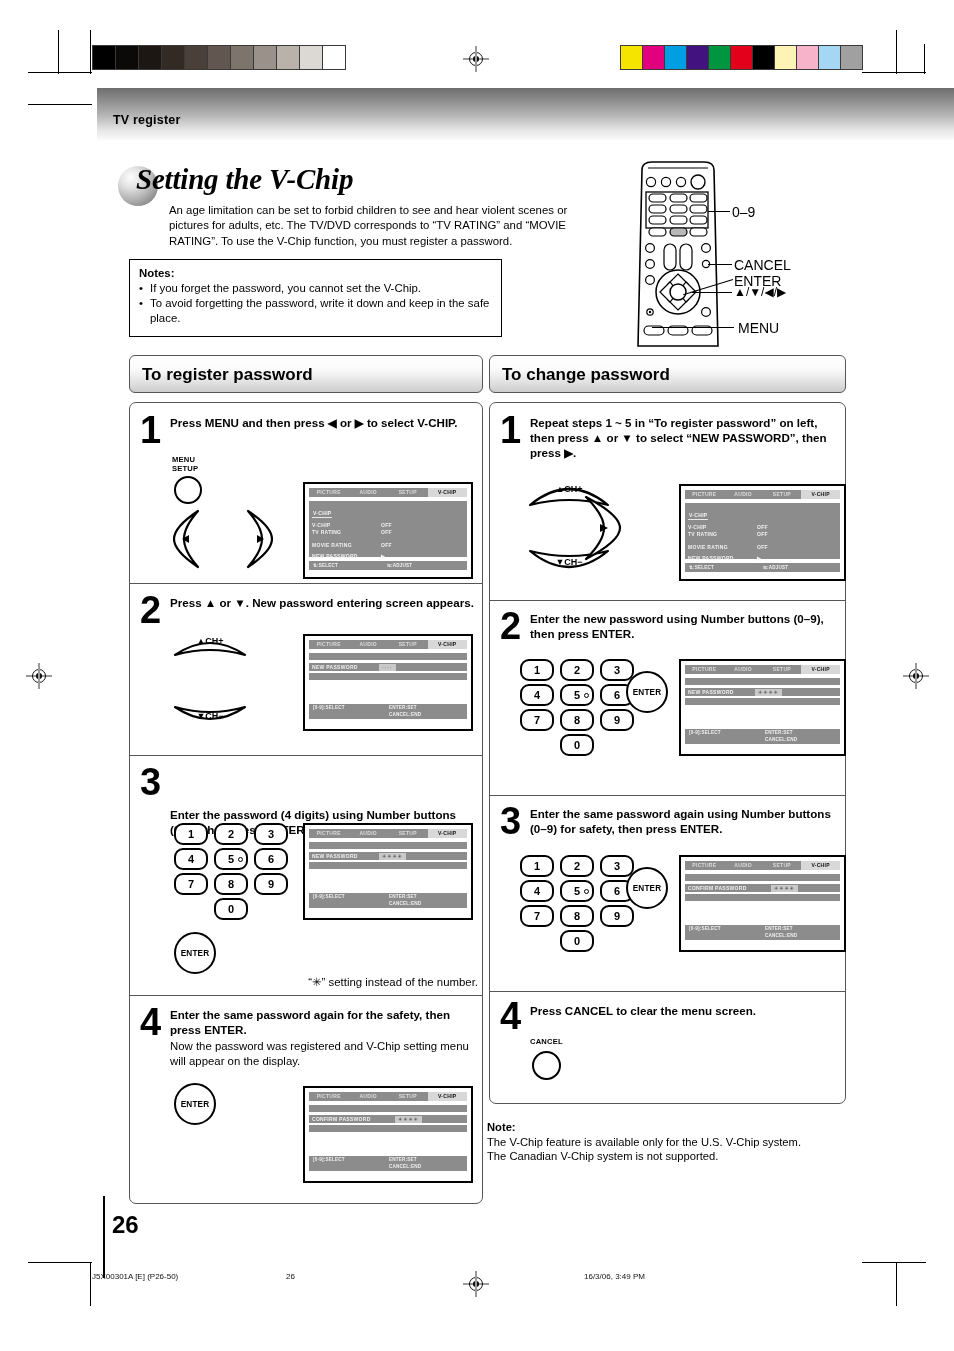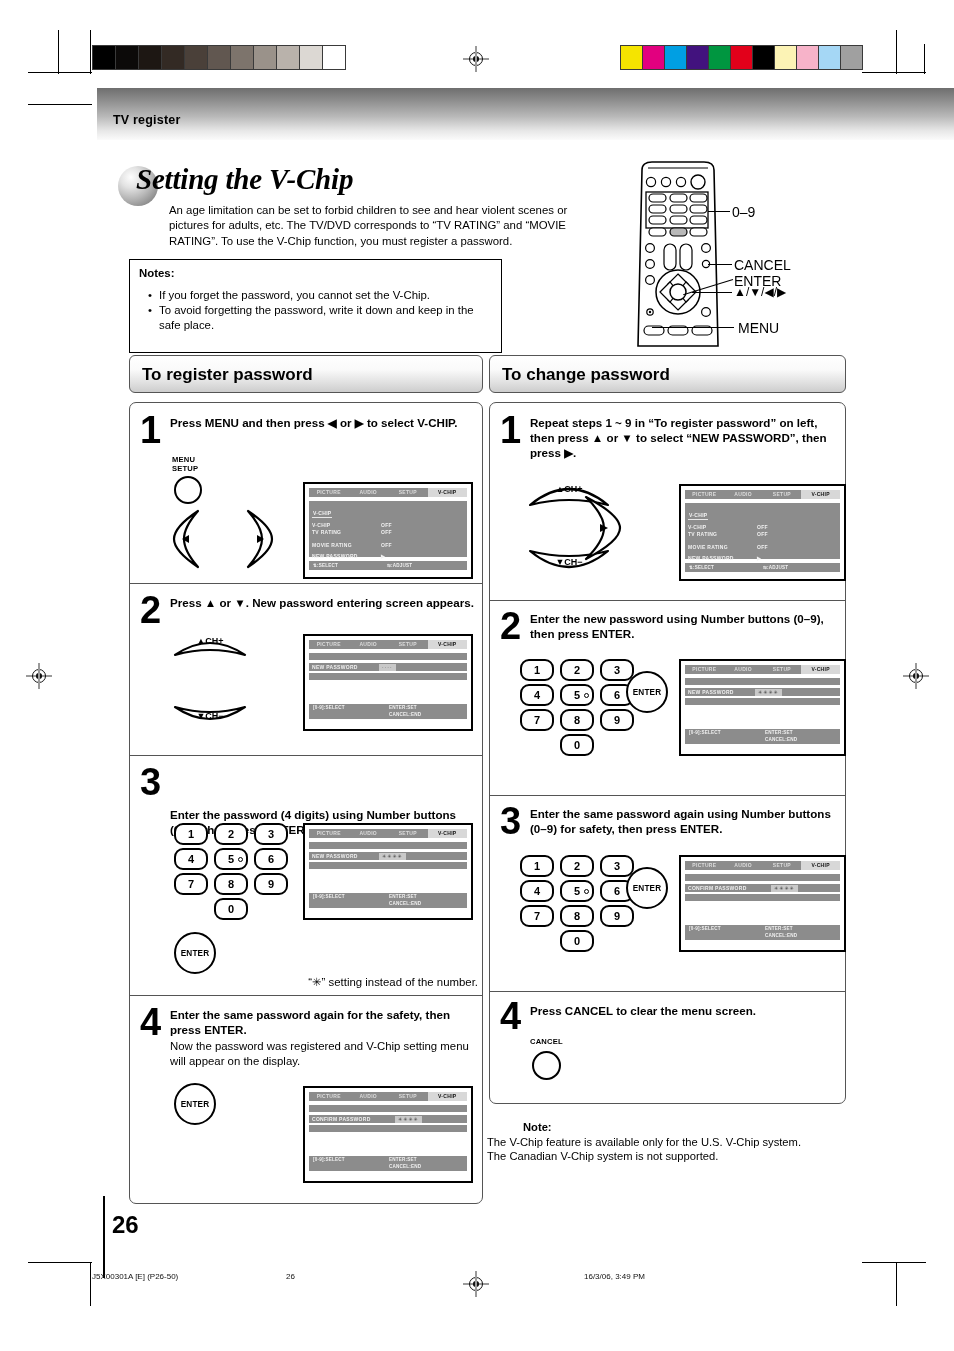--- a/index.html
+++ b/index.html
@@ -31,21 +31,21 @@
       background:radial-gradient(circle at 32% 28%,#fdfdfd 0%,#e3e3e3 26%,#b4b4b4 56%,#8e8e8e 78%,#7d7d7d 100%);}
   .ttl{position:absolute;left:18px;top:0;font-family:"Liberation Serif",serif;
       font-style:italic;font-weight:bold;font-size:29px;letter-spacing:-.2px;}
 
   
   #intro{left:169px;top:203px;width:428px;font-size:11.4px;line-height:15.3px;}
 
   
   #notesbox{left:129px;top:259px;width:353px;border:1.2px solid #000;padding:7px 9px 9px 9px;}
   #notesbox .hd{font-size:11.4px;font-weight:bold;margin-bottom:2px;}
-  #notesbox ul{margin:9px;padding:0;list-style:none;}
+  #notesbox ul{margin:0;padding:0;list-style:none;}
   #notesbox li{font-size:11.4px;line-height:15.2px;padding-left:11px;position:relative;}
   #notesbox li:before{content:"\2022";position:absolute;left:0;top:0;}
 
   
   #remote{left:628px;top:160px;width:320px;height:190px;}
   .calltxt{position:absolute;font-size:14px;white-space:nowrap;}
   .leader{position:absolute;background:#000;height:1.1px;}
 
   
   .banner{position:absolute;height:36px;border:1.1px solid #555;border-radius:6px;
@@ -418,21 +418,21 @@
 <div class="banner" style="left:489px;top:355px;width:355px;">
   <span>To change password</span>
 </div>
 
 <div class="panel" style="left:489px;top:402px;width:355px;height:700px;">
   <div class="divider" style="top:197px;"></div>
   <div class="divider" style="top:392px;"></div>
   <div class="divider" style="top:588px;"></div>
 
   <div class="stepnum" style="left:10px;top:12px;">1</div>
-  <div class="steptxt" style="left:40px;top:13px;width:300px;">Repeat steps 1 ~ 9 in “To register password” on left, then press ▲ or ▼ to select “NEW PASSWORD”, then press ▶.</div>
+  <div class="steptxt" style="left:40px;top:13px;width:300px;">Repeat steps 1 ~ 5 in “To register password” on left, then press ▲ or ▼ to select “NEW PASSWORD”, then press ▶.</div>
 
   <div class="petal" style="left:34px;top:72px;">
     <svg width="110" height="105" viewBox="0 0 110 105">
       <path d="M6 30 Q45 -2 84 30 Q45 20 6 30 Z" fill="#fff" stroke="#000" stroke-width="2.2" stroke-linejoin="round"></path>
       <path d="M6 76 Q45 108 84 76 Q45 86 6 76 Z" fill="#fff" stroke="#000" stroke-width="2.2" stroke-linejoin="round"></path>
       <path d="M62 22 Q96 40 96 53 Q96 66 62 84 Q80 66 80 53 Q80 40 62 22 Z" fill="#fff" stroke="#000" stroke-width="2.2" stroke-linejoin="round"></path>
       <path d="M76 49 L84 53 L76 57 Z" fill="#000"></path>
     </svg>
     <div style="position:absolute;left:6px;top:9px;width:78px;text-align:center;font-size:9px;font-weight:bold;">▲CH+</div>
     <div style="position:absolute;left:6px;top:82px;width:78px;text-align:center;font-size:9px;font-weight:bold;">▼CH−</div>
@@ -574,21 +574,21 @@
       </div>
     </div>
 
   <div class="stepnum" style="left:10px;top:598px;">4</div>
   <div class="steptxt" style="left:40px;top:601px;width:300px;">Press CANCEL to clear the menu screen.</div>
   <div class="sublabel" style="left:40px;top:634px;">CANCEL</div>
   <div class="rbtn" style="left:42px;top:648px;width:25px;height:25px;"></div>
 </div>
 
 <div id="botnote" class="abs">
-  <div style="font-weight:bold;margin-left:36px;">Note:</div>
+  <div style="font-weight:bold;">Note:</div>
   <div>The V-Chip feature is available only for the U.S. V-Chip system.</div>
   <div>The Canadian V-Chip system is not supported.</div>
 </div>
 
 <div id="pagebar"></div>
 <div id="pagenum" class="abs">26</div>
 
 <div class="footer" style="left:92px;top:1272px;">J5X00301A [E] (P26-50)</div>
 <div class="footer" style="left:286px;top:1272px;">26</div>
 <div class="footer" style="left:584px;top:1272px;">16/3/06, 3:49 PM</div>

